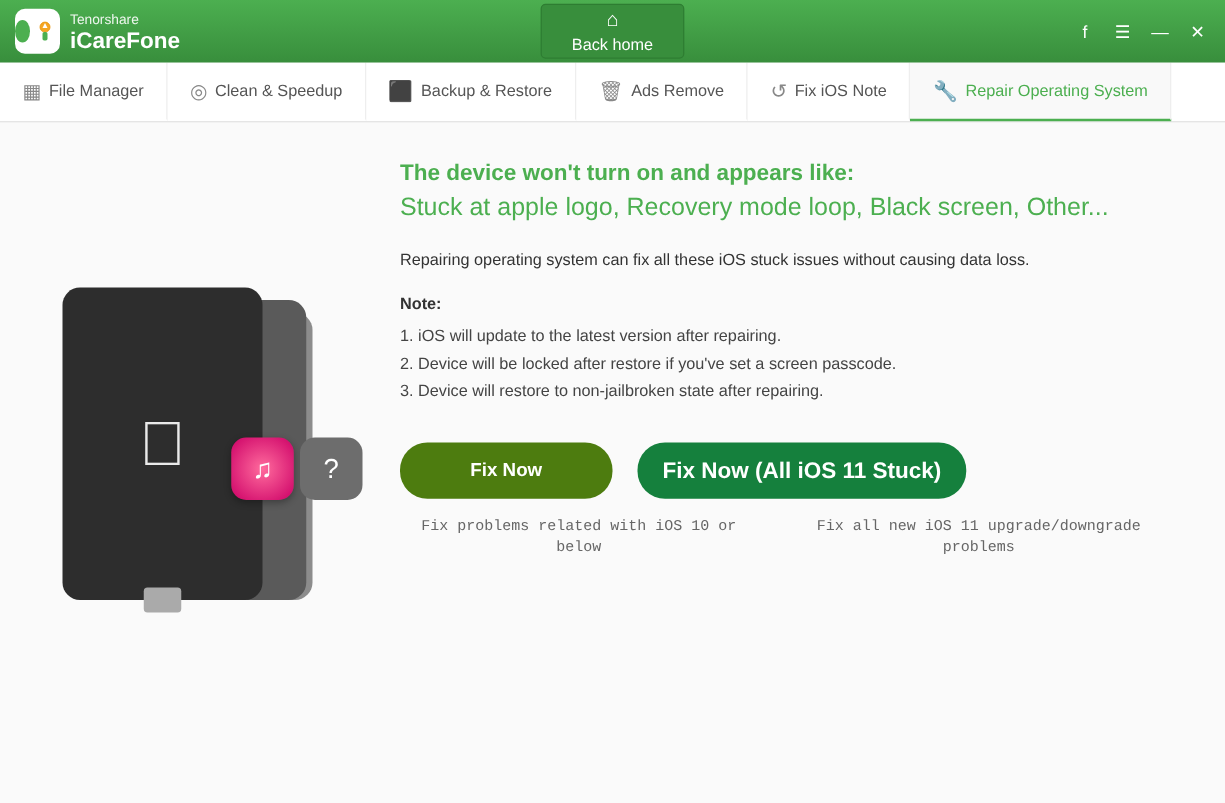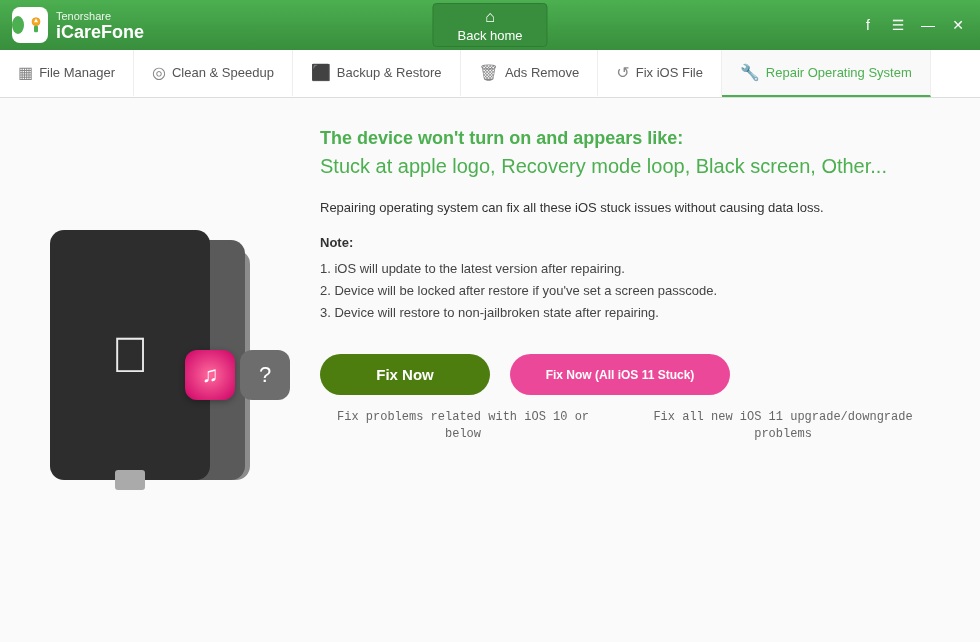--- a/index.html
+++ b/index.html
@@ -225,26 +225,26 @@
       color: #fff;
       border: none;
       border-radius: 22px;
       padding: 12px 28px;
       font-size: 15px;
       font-weight: bold;
       cursor: pointer;
       min-width: 170px;
     }
     .btn-fix-all {
-      background: #ec4899;
+      background: #15803d;
       color: #fff;
       border: none;
       border-radius: 22px;
       padding: 12px 20px;
-      font-size: 12px;
+      font-size: 18px;
       font-weight: bold;
       cursor: pointer;
       min-width: 220px;
     }
 
     .btn-captions {
       display: flex;
       gap: 20px;
       font-family: Liberation Mono, monospace;
     }
@@ -307,21 +307,21 @@
   <div class="nav-tab">
     <span class="nav-tab-icon">⬛</span>
     <span>Backup &amp; Restore</span>
   </div>
   <div class="nav-tab">
     <span class="nav-tab-icon">🗑</span>
     <span>Ads Remove</span>
   </div>
   <div class="nav-tab">
     <span class="nav-tab-icon">↺</span>
-    <span>Fix iOS File</span>
+    <span>Fix iOS Note</span>
   </div>
   <div class="nav-tab active">
     <span class="nav-tab-icon">🔧</span>
     <span>Repair Operating System</span>
   </div>
 </div>
 
 <div class="main-content">
 
   <div class="left-panel">

